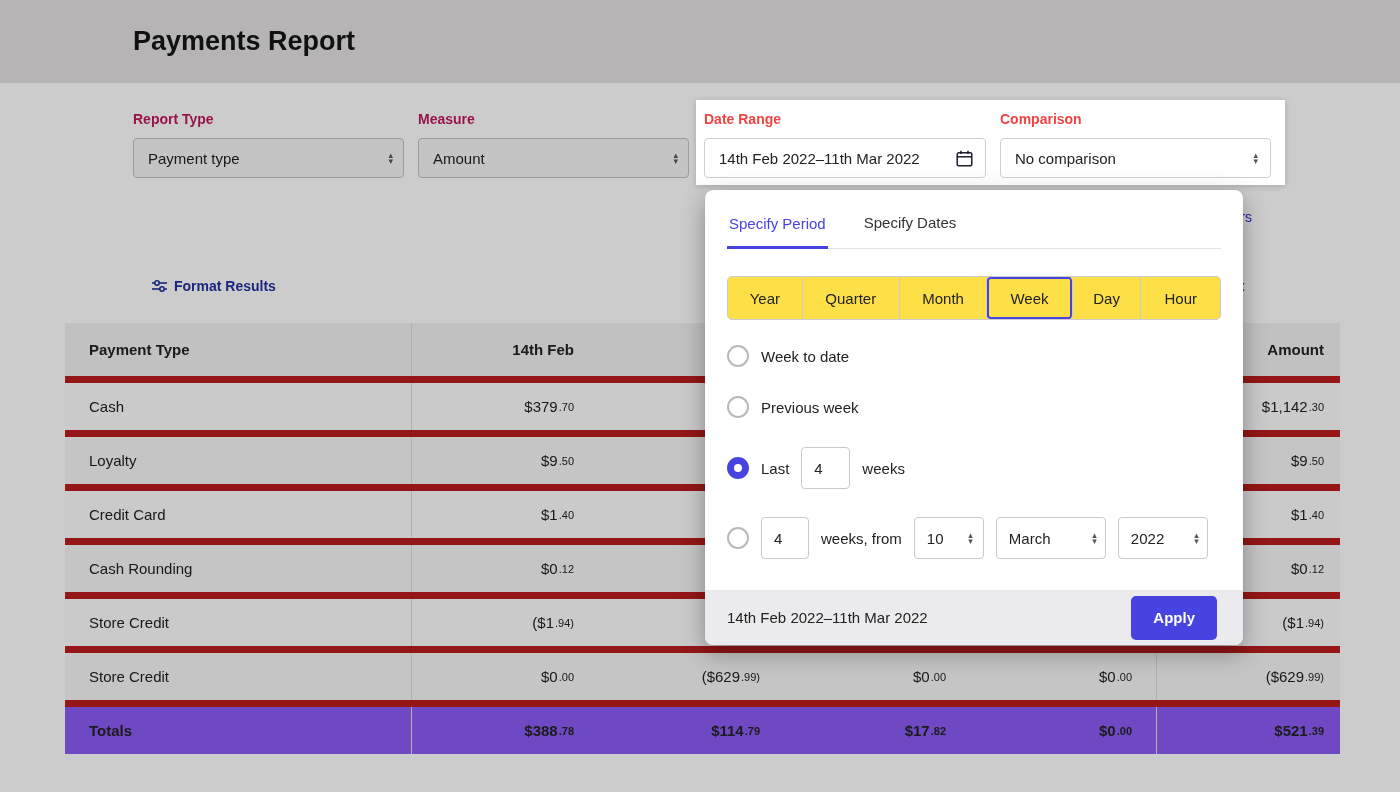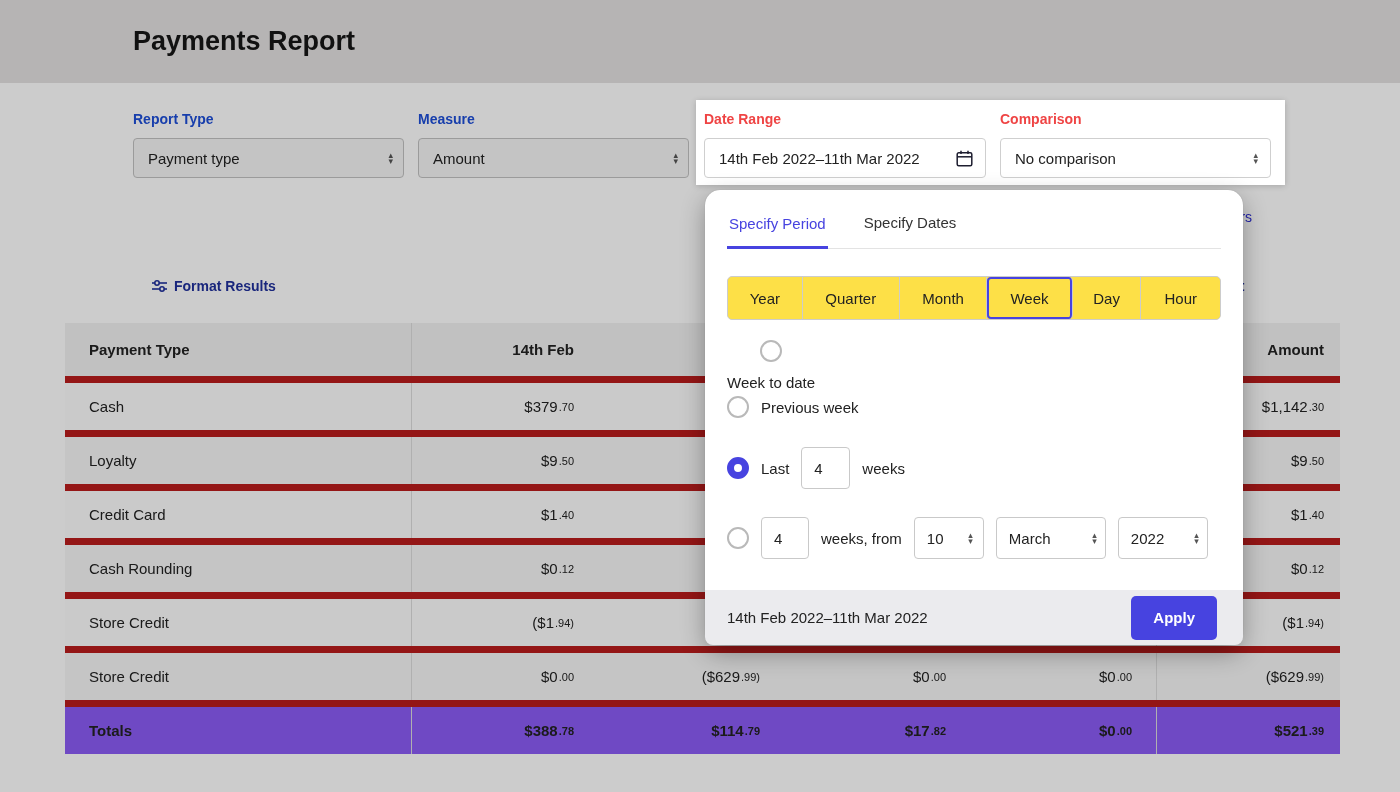--- a/index.html
+++ b/index.html
@@ -7,21 +7,21 @@
   }
   *{box-sizing:border-box;margin:0;padding:0;}
   html,body{width:1400px;height:792px;overflow:hidden;}
   body{font-family:"Liberation Sans",sans-serif;background:#fff;color:#222;position:relative;}
   .stage{position:relative;width:1400px;height:792px;overflow:hidden;background:#fff;}
 
   
   .app-header{position:absolute;left:0;top:0;width:1400px;height:83px;background:#e4e2e2;display:flex;align-items:center;}
   .app-title{margin-left:133px;font-size:27px;font-weight:700;color:#161616;}
 
-  .flt-label{position:absolute;font-size:14px;font-weight:700;color:#1d4ed8;}
+  .flt-label{position:absolute;font-size:14px;font-weight:700;color:#be185d;}
   .select{position:absolute;height:40px;background:#f6f6f6;border:1px solid #c2c2c2;border-radius:4px;
           display:flex;align-items:center;padding:0 10px 0 14px;font-size:15px;color:#222;cursor:pointer;}
   .select .val{flex:1;}
   .spin{display:flex;flex-direction:column;align-items:center;margin-left:8px;}
   .spin i{display:block;height:6px;line-height:6px;font-size:9px;color:#555;font-style:normal;}
 
   .text-link{position:absolute;font-size:14px;color:var(--link);cursor:pointer;}
   .navy-link{position:absolute;font-size:14px;font-weight:700;color:var(--navy);cursor:pointer;display:flex;align-items:center;gap:7px;}
 
   
@@ -44,36 +44,36 @@
 
   
   .strip{position:absolute;left:696px;top:100px;width:589px;height:85px;background:#fff;z-index:60;
          box-shadow:0 1px 6px rgba(0,0,0,0.18);}
   .strip .flt-label{color:#ef4444;}
   .field{position:absolute;height:40px;background:#fff;border:1px solid #cfcfcf;border-radius:4px;
          display:flex;align-items:center;padding:0 12px 0 14px;font-size:15px;cursor:pointer;}
   .field .val{flex:1;}
 
   
-  .panel{position:absolute;left:705px;top:190px;width:538px;height:455px;background:#fff;border-radius:15px;
+  .panel{position:absolute;left:705px;top:190px;width:538px;height:455px;background:#fff;border-radius:8px;
          box-shadow:0 8px 24px rgba(0,0,0,0.32),0 0 1px rgba(0,0,0,0.25);z-index:60;}
   .tabs{position:absolute;top:0;left:22px;right:22px;height:59px;border-bottom:1px solid #e3e3e3;
         display:flex;align-items:flex-end;gap:34px;}
   .tab{font-size:15px;color:#333;padding:0 2px 17px;cursor:pointer;}
   .tab.active{color:var(--accent);border-bottom:3px solid var(--accent);padding-bottom:14px;margin-bottom:-1px;}
 
   .seg{position:absolute;top:86px;left:22px;right:22px;height:44px;display:flex;background:#fde047;
        border:1px solid #ccc;border-radius:5px;}
   .seg-btn{display:flex;align-items:center;justify-content:center;font-size:15px;color:#222;
            border-right:1px solid #ccc;cursor:pointer;flex-basis:0;}
   .seg-btn:last-child{border-right:none;}
   .seg-btn.selected{box-shadow:inset 0 0 0 2px var(--accent);border-radius:4px;}
 
   .opt-row{position:absolute;left:22px;display:flex;align-items:center;gap:12px;font-size:15px;color:#222;}
-  .opt-row:nth-of-type(1){top:150px;height:32px;flex-direction:column;}
+  .opt-row:nth-of-type(1){top:150px;height:32px;}
   .opt-row:nth-of-type(2){top:201px;height:32px;}
   .opt-row:nth-of-type(3){top:257px;height:42px;}
   .opt-row:nth-of-type(4){top:327px;height:42px;}
   .radio{width:22px;height:22px;border-radius:50%;border:2px solid #b9b9b9;background:#fff;flex:none;cursor:pointer;}
   .radio.on{border:7px solid var(--accent);}
   .num-box{height:42px;border:1px solid #c9c9c9;border-radius:4px;background:#fff;display:flex;
            align-items:center;padding:0 10px 0 12px;cursor:text;}
   .num-box .val{flex:1;}
   .mini-select{height:42px;border:1px solid #c9c9c9;border-radius:4px;background:#fff;display:flex;
                align-items:center;padding:0 8px 0 12px;cursor:pointer;}

